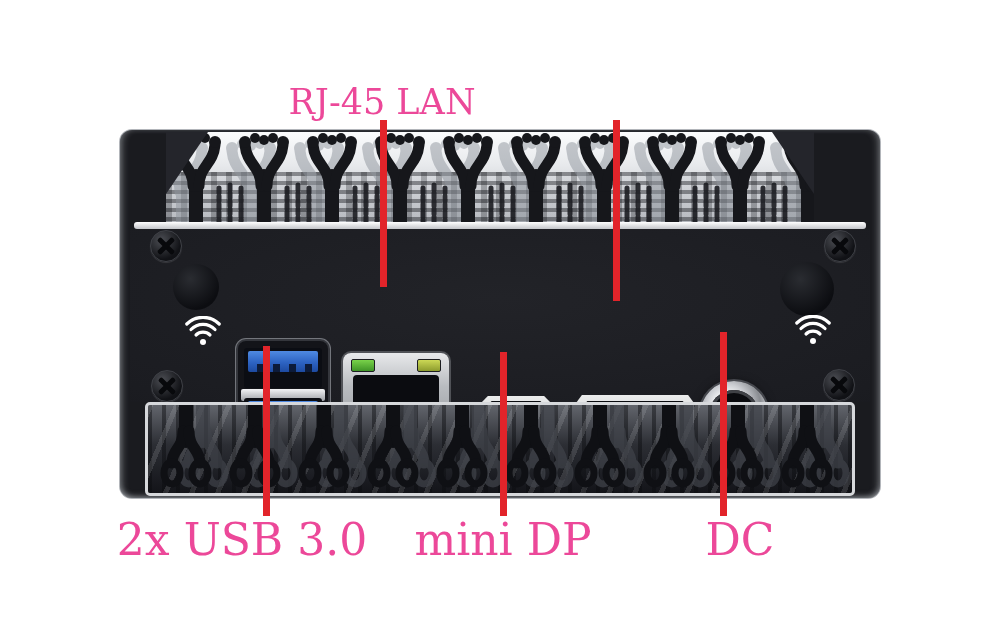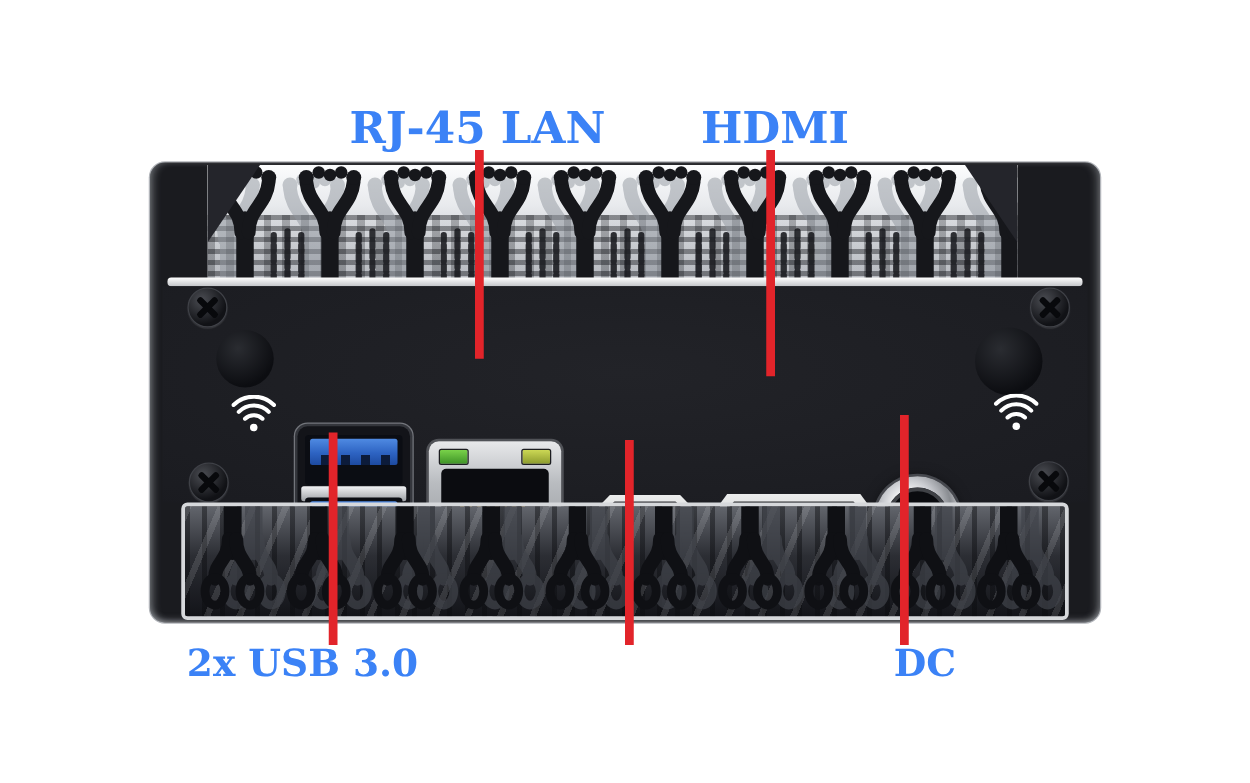--- a/index.html
+++ b/index.html
@@ -1,23 +1,23 @@
 <!DOCTYPE html>
 <html><head>
 <meta charset="utf-8">
 <style>
   html,body{margin:0;padding:0;background:#fff;}
   #stage{position:relative;width:1000px;height:626px;background:#ffffff;overflow:hidden;
          font-family:"DejaVu Sans","Liberation Sans",sans-serif;}
 
   
   .lbl{position:absolute;transform:translateX(-50%);white-space:nowrap;
-       font-family:"DejaVu Serif","Liberation Serif",serif;font-weight:700;color:#3b82f6;z-index:30;}
+       font-family:"DejaVu Serif","Liberation Serif",serif;font-weight:400;color:#ec4899;z-index:30;}
   .lbl.top{top:82px;font-size:35px;}
-  .lbl.bot{top:514px;font-size:30px;}
+  .lbl.bot{top:514px;font-size:44px;}
   .leader{position:absolute;width:7px;background:#e2242a;z-index:28;}
 
   
   .device{position:absolute;left:120px;top:130px;width:760px;height:368px;
           background:#1a1b1f;border-radius:12px;z-index:1;
           box-shadow:0 0 0 1px #b2b5ba, inset 5px 0 7px -3px rgba(205,210,216,.45),
                      inset -5px 0 7px -3px rgba(205,210,216,.4), inset 0 -4px 6px -3px rgba(220,223,228,.5);}
 
   
   .recess-top{position:absolute;left:46px;top:2px;width:648px;height:92px;overflow:hidden;
@@ -139,22 +139,22 @@
   .wm-end{display:inline-block;position:relative;width:36px;height:44px;vertical-align:baseline;}
   .tm{position:absolute;top:-12px;left:4px;font-size:11px;font-style:normal;letter-spacing:0;color:#56585e;}
   .tld{position:absolute;top:16px;left:0;font-size:34px;letter-spacing:-1px;color:#74262c;}
 </style>
 </head>
 <body>
 
 <div id="stage">
 
   <div class="lbl top" style="left:382px">RJ-45 LAN</div>
-  <div class="lbl top" style="left:620px">HDMI</div>
   <div class="lbl bot" style="left:242px">2x USB 3.0</div>
+  <div class="lbl bot" style="left:503px">mini DP</div>
   <div class="lbl bot" style="left:740px">DC</div>
 
   <div class="leader" style="left:380px;top:120px;height:167px"></div>
   <div class="leader" style="left:613px;top:120px;height:181px"></div>
   <div class="leader" style="left:263px;top:346px;height:170px"></div>
   <div class="leader" style="left:500px;top:352px;height:164px"></div>
   <div class="leader" style="left:720px;top:332px;height:184px"></div>
 
   <div class="device">
 

